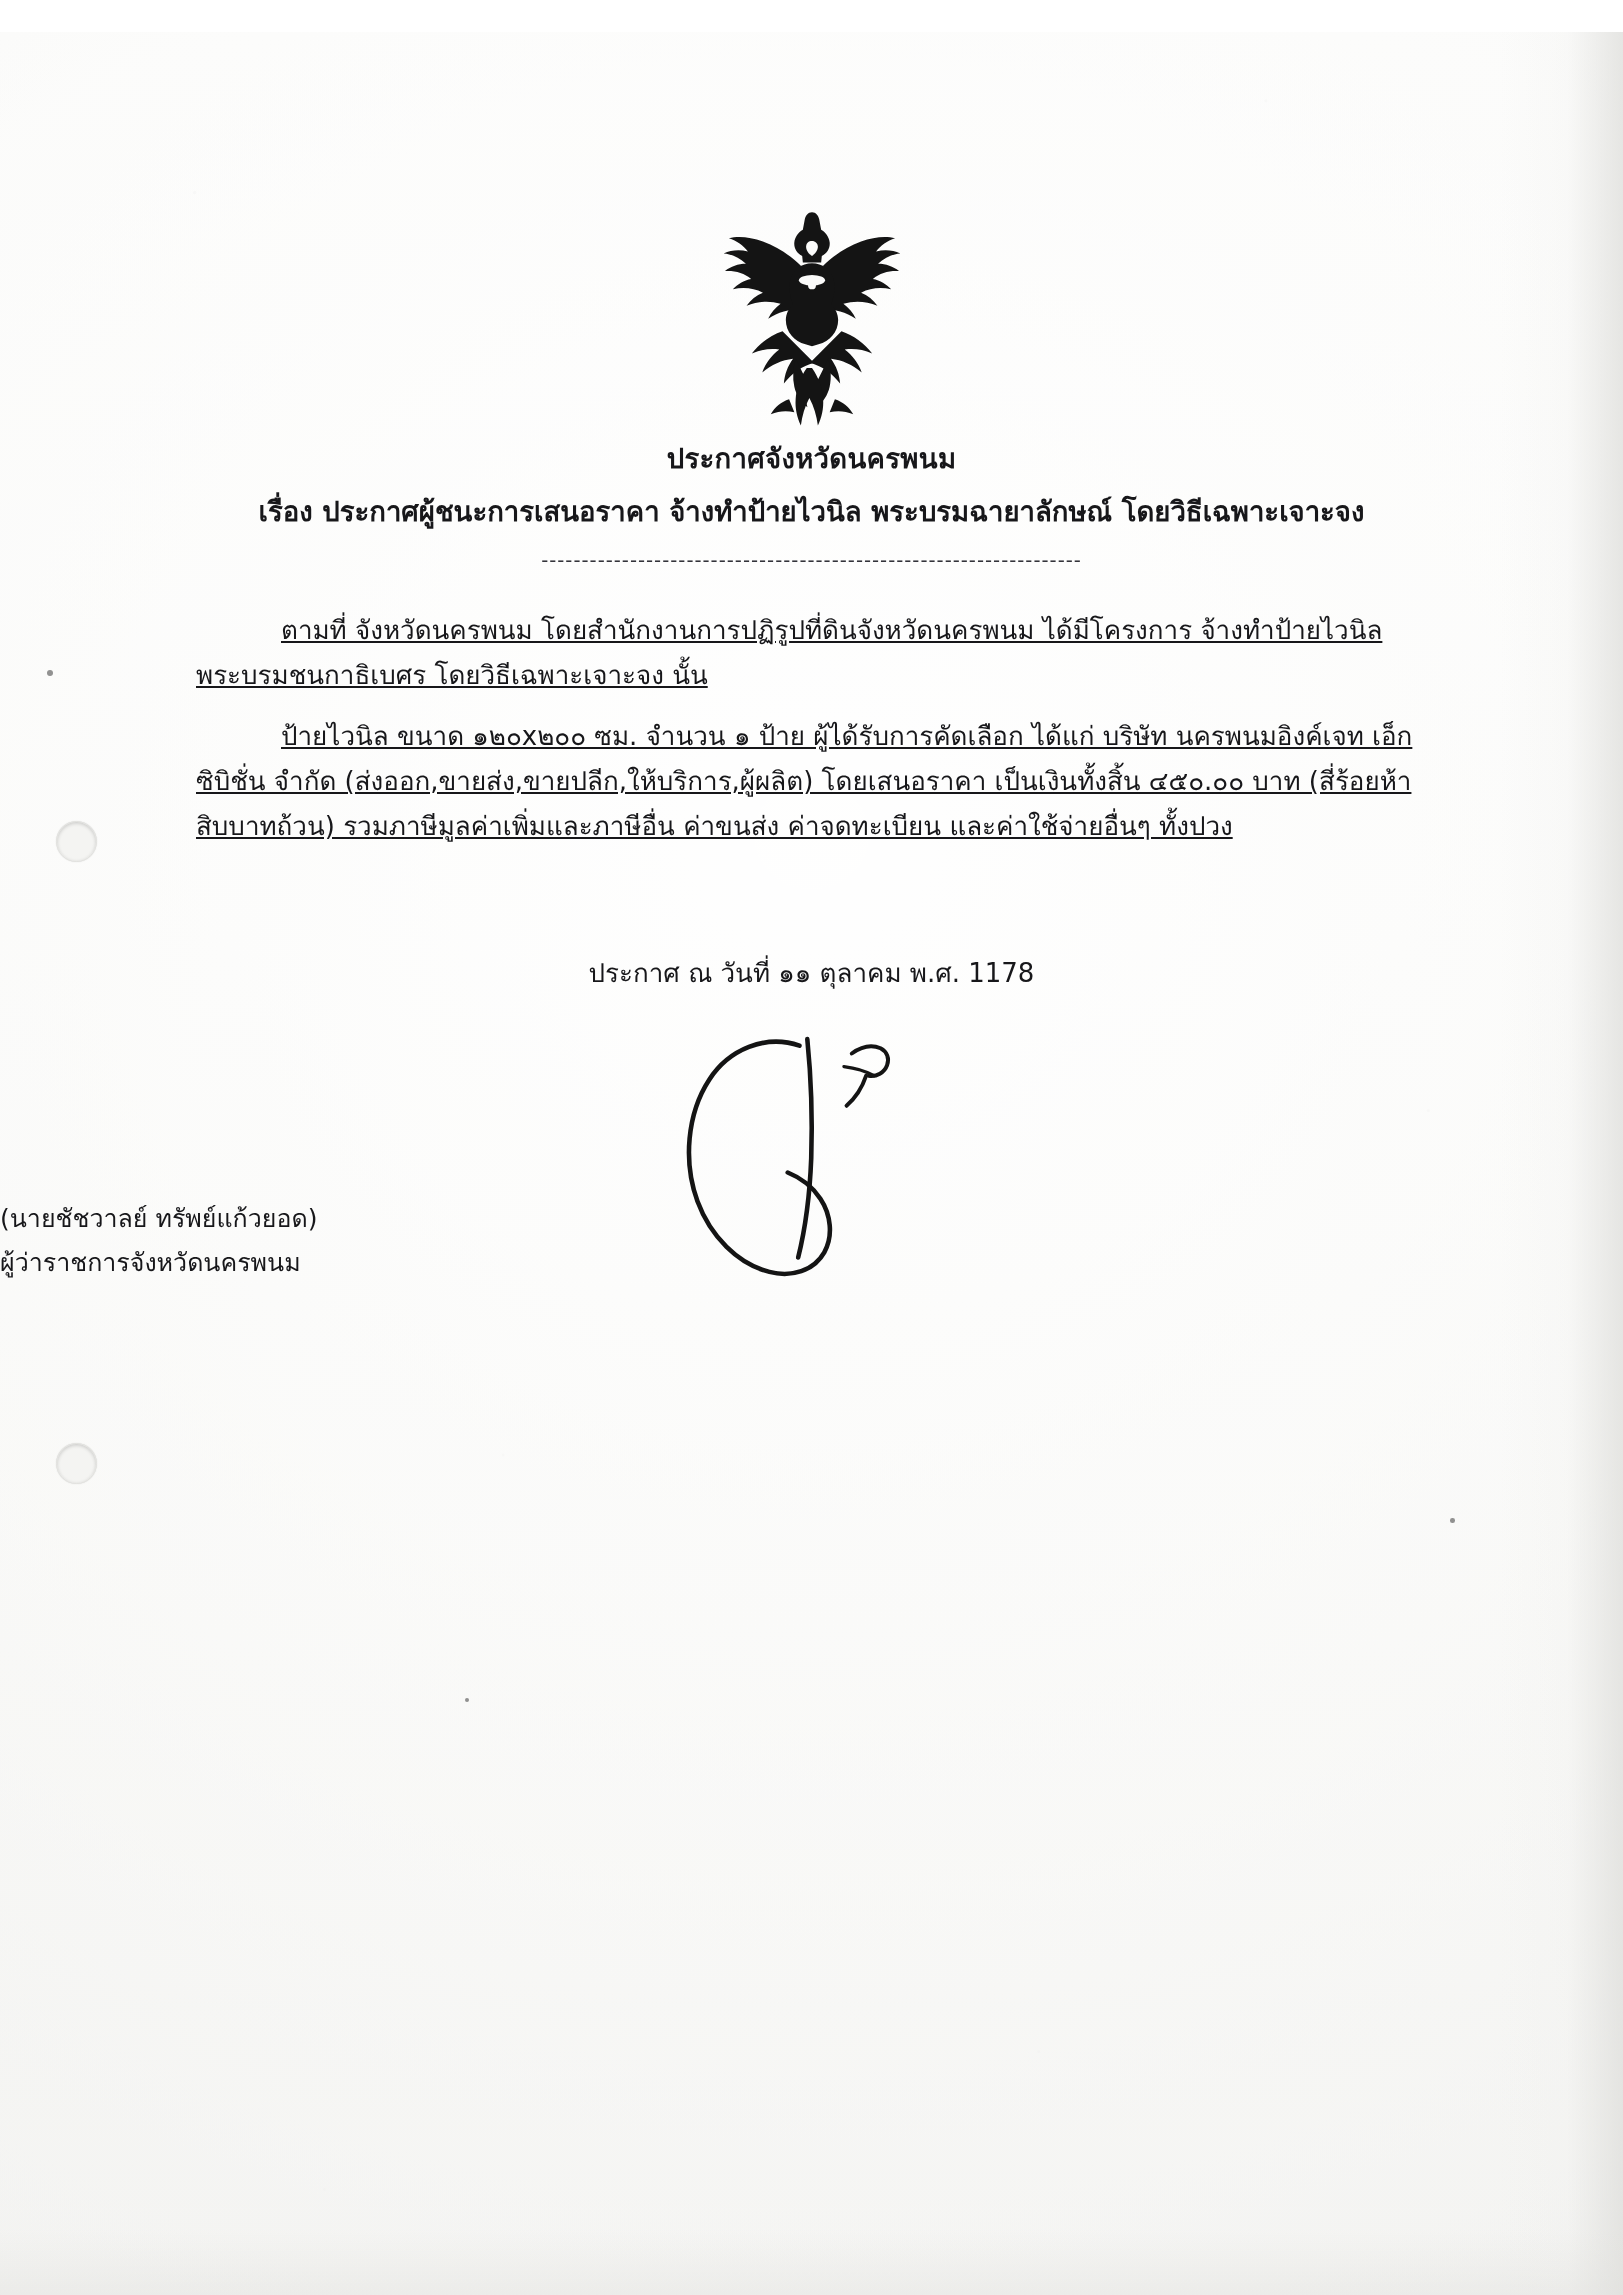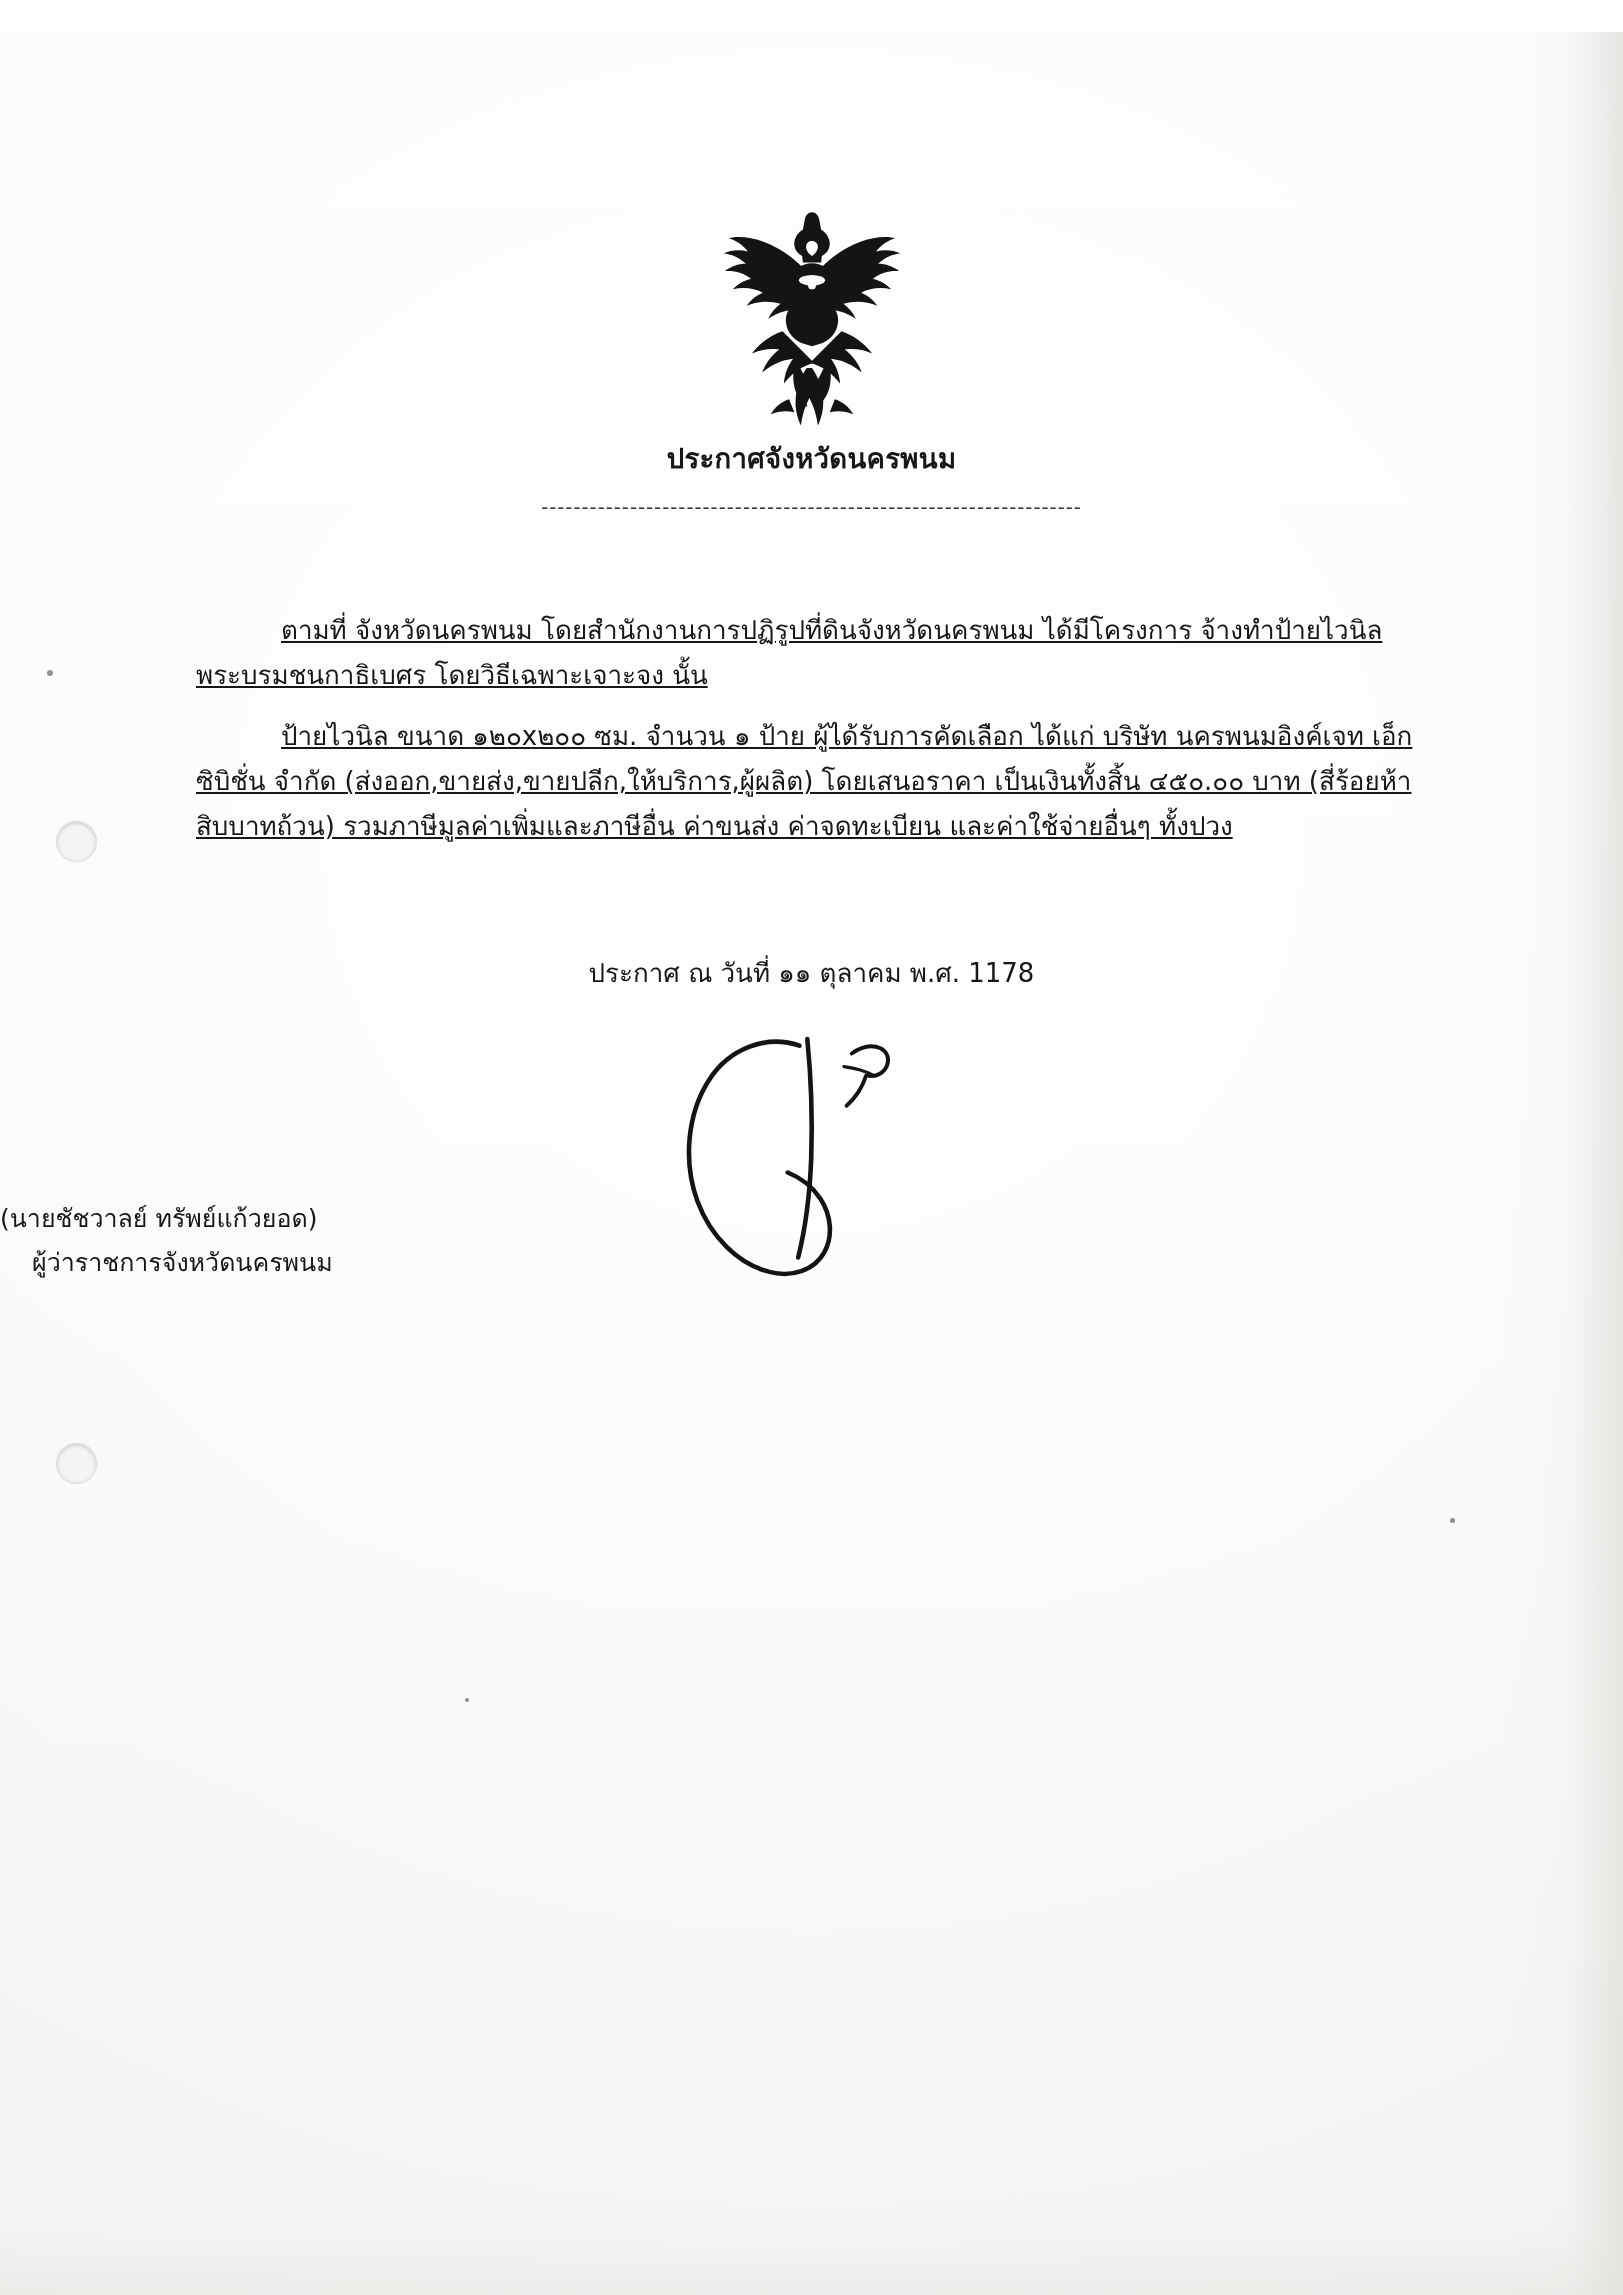--- a/index.html
+++ b/index.html
@@ -161,21 +161,21 @@
   }
   .sig-lines {
     position: relative;
     padding-top: 157px;
     font-size: 25px;
     color: #17171a;
     line-height: 1.75;
   }
   .sig-name { font-size: 25px; }
   .sig-pos1 { font-size: 25px; }
-  .sig-pos2 { font-size: 25px; padding-left: 32px; }
+  .sig-pos2 { font-size: 25px; }
 </style>
 </head>
 <body>
 
 <div class="page">
   <div class="paper-tint"></div>
   <div class="scan-noise"></div>
 
   <div class="punch-hole h1"></div>
   <div class="punch-hole h2"></div>
@@ -211,20 +211,21 @@
           <path d="M130 300c-12 4-22 12-28 23 12-5 24-6 36-3z"></path>
           <path d="M200 300c12 4 22 12 28 23-12-5-24-6-36-3z"></path>
 
           <path d="M165 252c10 14 16 31 17 48 1 14-2 28-8 40-2-15-6-29-13-42-7 13-11 27-13 42-6-12-9-26-8-40 1-17 7-34 17-48z"></path>
         </g>
       </svg>
     </div>
 
     <div class="title-block">
       <div class="doc-title">ประกาศจังหวัดนครพนม</div>
+      <div class="doc-subject">เรื่อง ประกาศผู้ชนะการเสนอราคา จ้างทำป้ายไวนิล พระบรมฉายาลักษณ์ โดยวิธีเฉพาะเจาะจง</div>
       <div class="rule">-------------------------------------------------------------------</div>
     </div>
 
     <div class="body-block">
       <div class="para"><span class="indent"></span><span>ตามที่ จังหวัดนครพนม โดยสำนักงานการปฏิรูปที่ดินจังหวัดนครพนม ได้มีโครงการ จ้างทำป้ายไวนิล พระบรมชนกาธิเบศร โดยวิธีเฉพาะเจาะจง  นั้น</span></div>
       <div class="para"><span class="indent"></span><span>ป้ายไวนิล  ขนาด ๑๒๐x๒๐๐ ซม. จำนวน ๑ ป้าย ผู้ได้รับการคัดเลือก ได้แก่ บริษัท นครพนมอิงค์เจท เอ็กซิบิชั่น จำกัด (ส่งออก,ขายส่ง,ขายปลีก,ให้บริการ,ผู้ผลิต) โดยเสนอราคา เป็นเงินทั้งสิ้น ๔๕๐.๐๐ บาท (สี่ร้อยห้าสิบบาทถ้วน) รวมภาษีมูลค่าเพิ่มและภาษีอื่น ค่าขนส่ง ค่าจดทะเบียน และค่าใช้จ่ายอื่นๆ ทั้งปวง</span></div>
     </div>
 
     <div class="announce-date">ประกาศ ณ วันที่  ๑๑ ตุลาคม พ.ศ. 1178</div>
 

